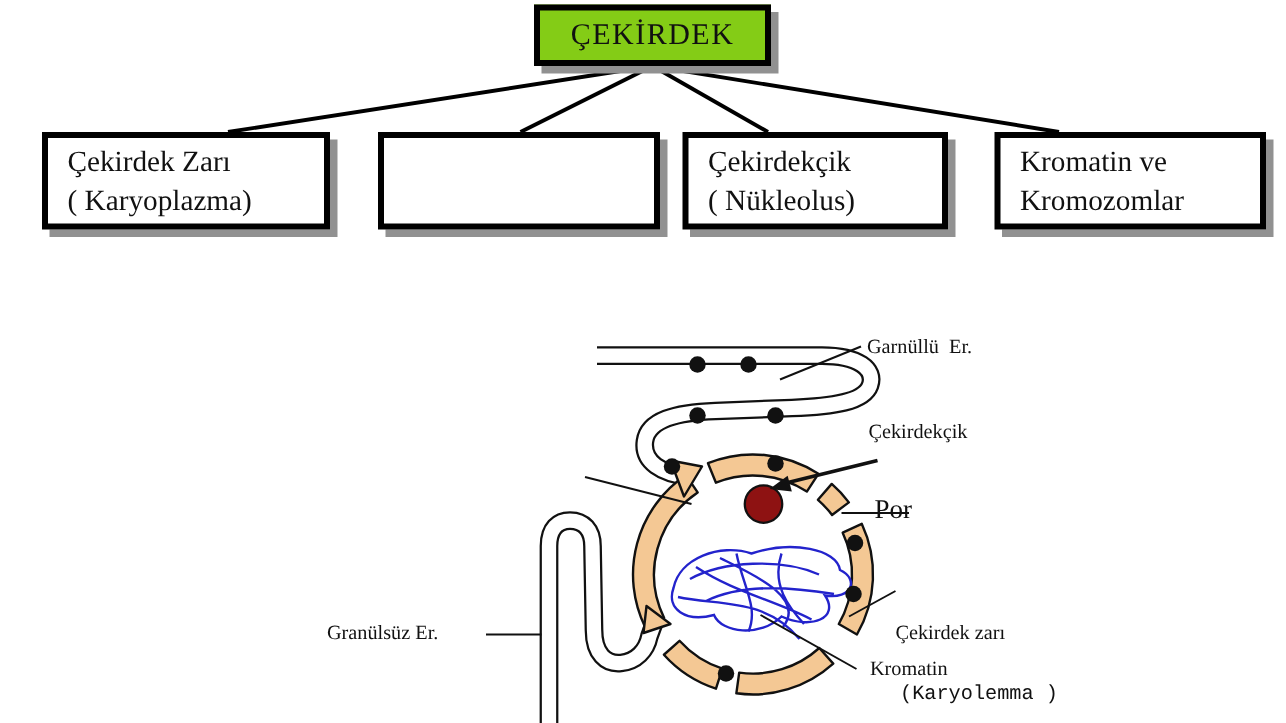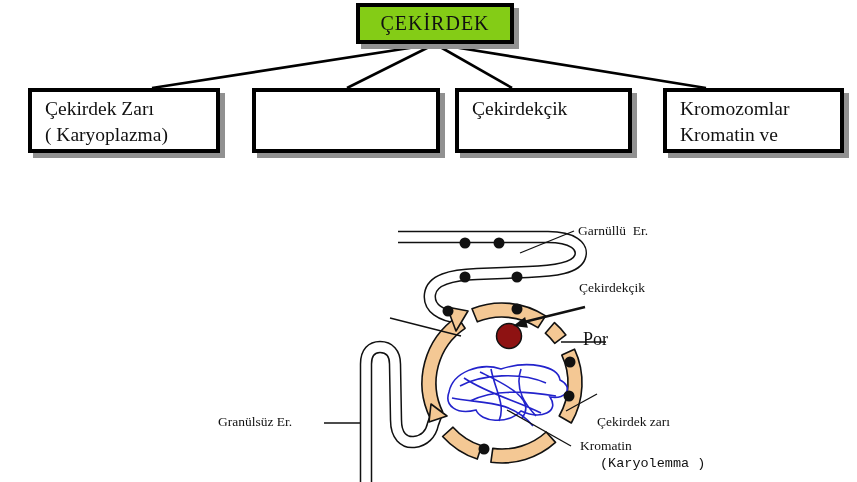--- a/index.html
+++ b/index.html
@@ -118,24 +118,25 @@
   </div>
 
   <div class="node n1">
     <span>Çekirdek Zarı</span>
     <span>( Karyoplazma)</span>
   </div>
   <div class="node n2">
   </div>
   <div class="node n3">
     <span>Çekirdekçik</span>
+    <span>( Nükleolus)</span>
   </div>
   <div class="node n4">
+    <span>Kromatin ve</span>
     <span>Kromozomlar</span>
-    <span>Kromatin ve</span>
   </div>
 
   <div class="lbl" style="left:578px; top:224px;text-align:right;">Garnüllü  Er.</div>
 
   <div class="lbl" style="left:579px; top:281px;">Çekirdekçik</div>
 
 
   <div class="lbl lbl-por" style="left:583px; top:332px;">Por</div>
 
   <div class="lbl lbl-two" style="left:597px; top:387px;">

